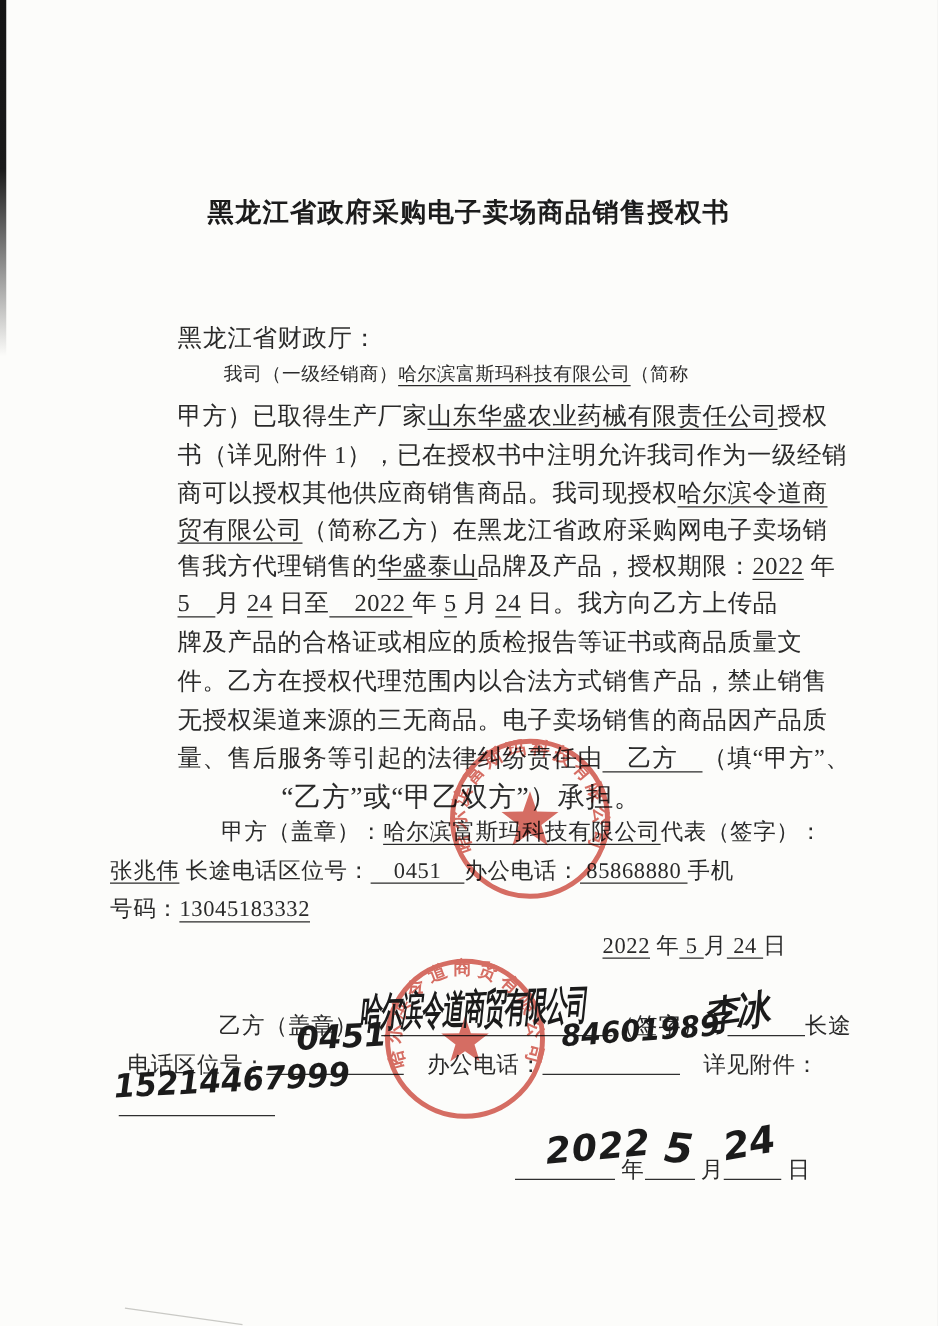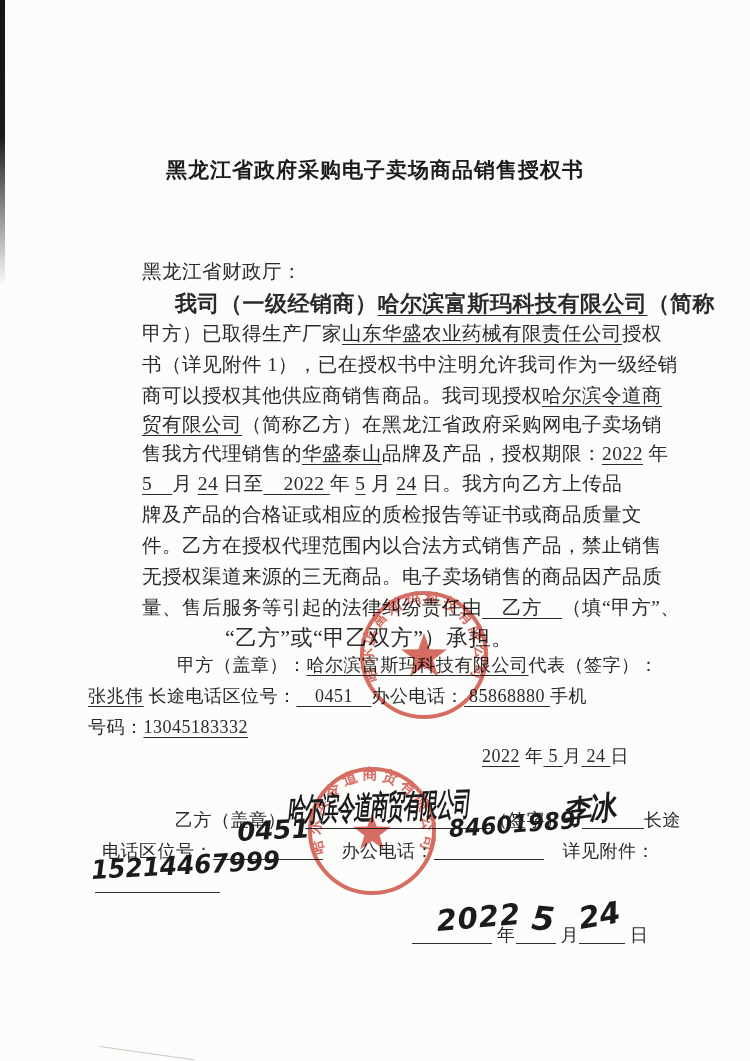--- a/index.html
+++ b/index.html
@@ -57,21 +57,21 @@
 
 <div id="paper">
 
   <div class="scan-edge"></div>
   <div class="scan-scratch"></div>
 
   <div class="doc-title">黑龙江省政府采购电子卖场商品销售授权书</div>
 
   <div id="lines">
       <div class="doc-line" style="left: 142px; top: 260px; font-size: 19.5px;"><span class="">黑龙江省财政厅：</span></div>
-      <div class="doc-line" style="left: 130px; top: 291px; font-size: 22px; font-weight: bold;"><span class="">　　我司（一级经销商）</span><span class="u">哈尔滨富斯玛科技有限公司</span><span class="">（简称</span></div>
+      <div class="doc-line" style="left: 148px; top: 291px; font-size: 15px;"><span class="">　　我司（一级经销商）</span><span class="u">哈尔滨富斯玛科技有限公司</span><span class="">（简称</span></div>
       <div class="doc-line" style="left: 142px; top: 322px; font-size: 19.5px;"><span class="">甲方）已取得生产厂家</span><span class="u">山东华盛农业药械有限责任公司</span><span class="">授权</span></div>
       <div class="doc-line" style="left: 142px; top: 353px; font-size: 19.5px;"><span class="">书（详见附件 1），已在授权书中注明允许我司作为一级经销</span></div>
       <div class="doc-line" style="left: 142px; top: 384px; font-size: 19.5px;"><span class="">商可以授权其他供应商销售商品。我司现授权</span><span class="u">哈尔滨令道商</span></div>
       <div class="doc-line" style="left: 142px; top: 413px; font-size: 19.5px; text-align: right;"><span class="u">贸有限公司</span><span class="">（简称乙方）在黑龙江省政府采购网电子卖场销</span></div>
       <div class="doc-line" style="left: 142px; top: 442px; font-size: 19.5px; text-align: right;"><span class="">售我方代理销售的</span><span class="u">华盛泰山</span><span class="">品牌及产品，授权期限：</span><span class="u">2022</span><span class=""> 年</span></div>
       <div class="doc-line" style="left: 142px; top: 472px; font-size: 19.5px;"><span class="u">5　</span><span class="">月 </span><span class="u">24</span><span class=""> 日至</span><span class="u">　2022 </span><span class="">年 </span><span class="u">5</span><span class=""> 月 </span><span class="u">24</span><span class=""> 日。我方向乙方上传品</span></div>
       <div class="doc-line" style="left: 142px; top: 503px; font-size: 19.5px;"><span class="">牌及产品的合格证或相应的质检报告等证书或商品质量文</span></div>
       <div class="doc-line" style="left: 142px; top: 534px; font-size: 19.5px;"><span class="">件。乙方在授权代理范围内以合法方式销售产品，禁止销售</span></div>
       <div class="doc-line" style="left: 142px; top: 565px; font-size: 19.5px;"><span class="">无授权渠道来源的三无商品。电子卖场销售的商品因产品质</span></div>
       <div class="doc-line" style="left: 142px; top: 596px; font-size: 19.5px;"><span class="">量、售后服务等引起的法律纠纷责任由</span><span class="u">　乙方　</span><span class="">（填“甲方”、</span></div>

